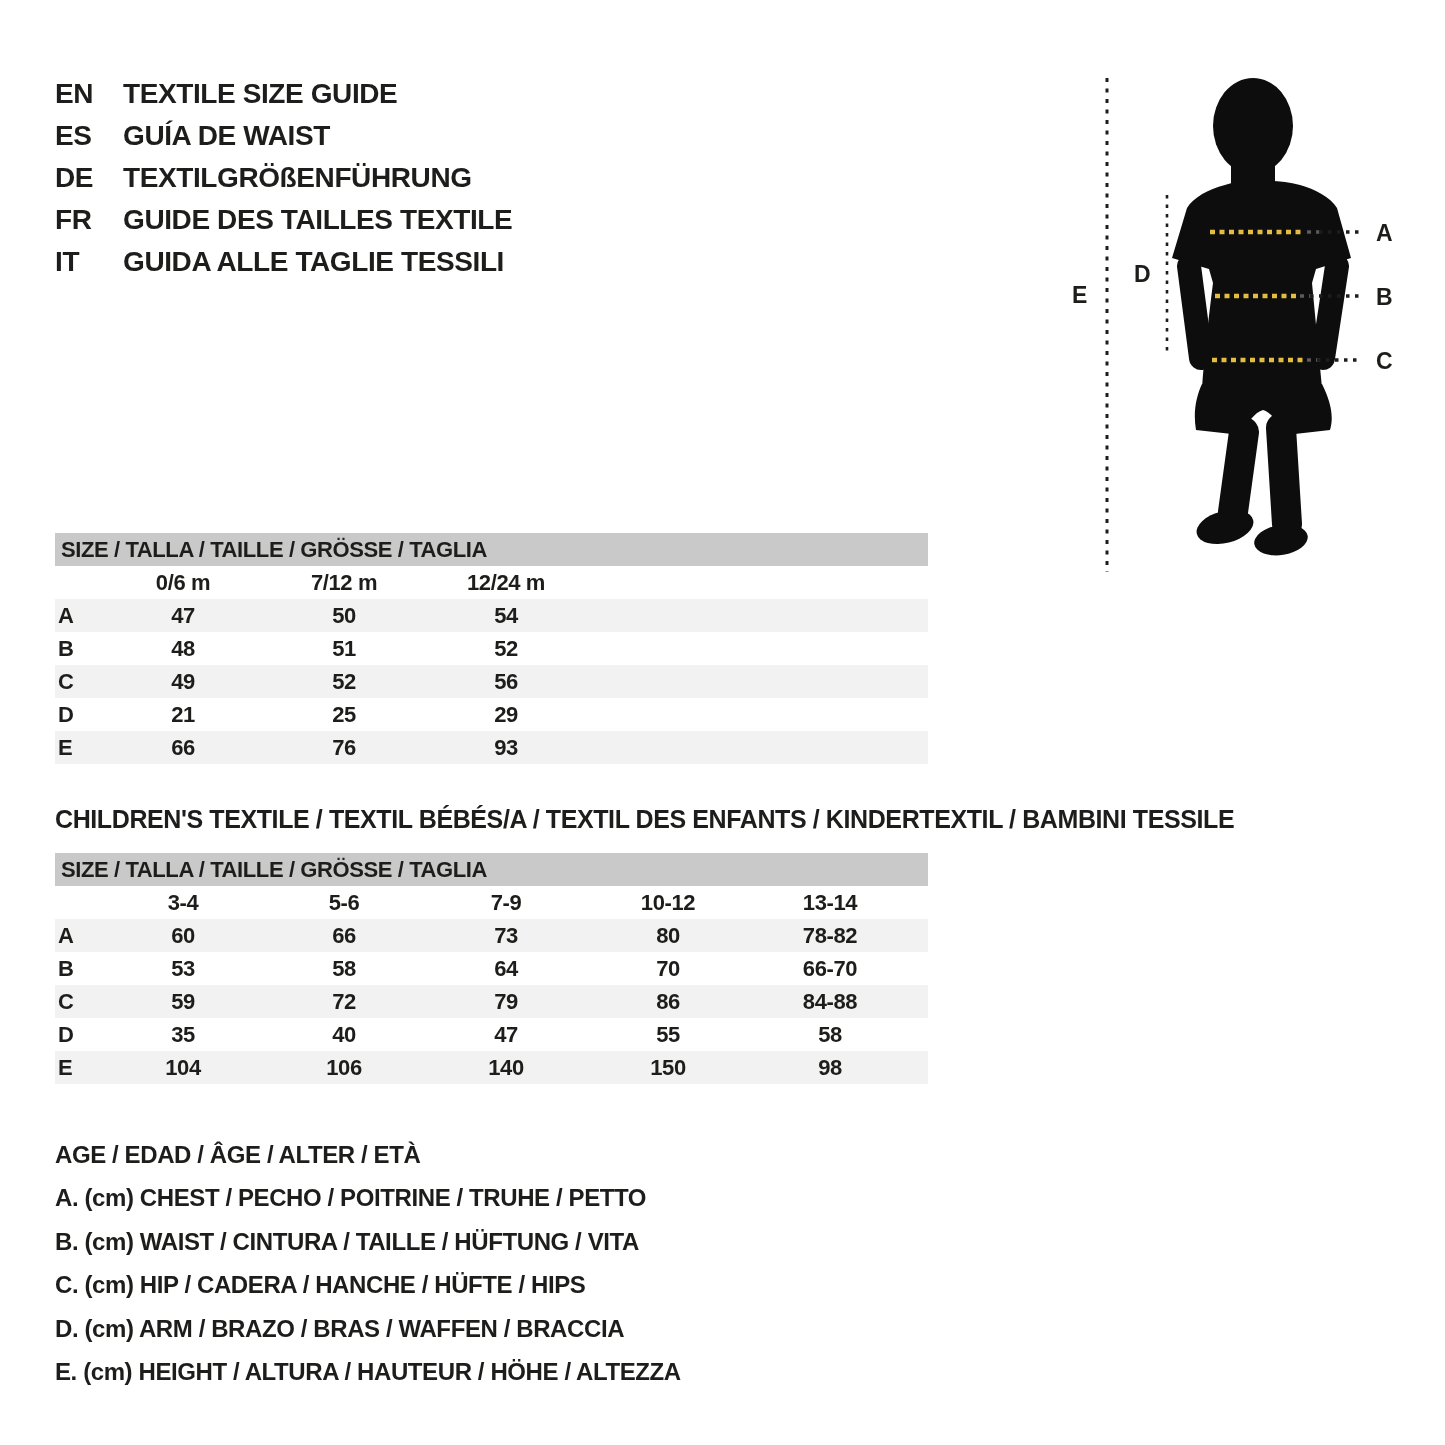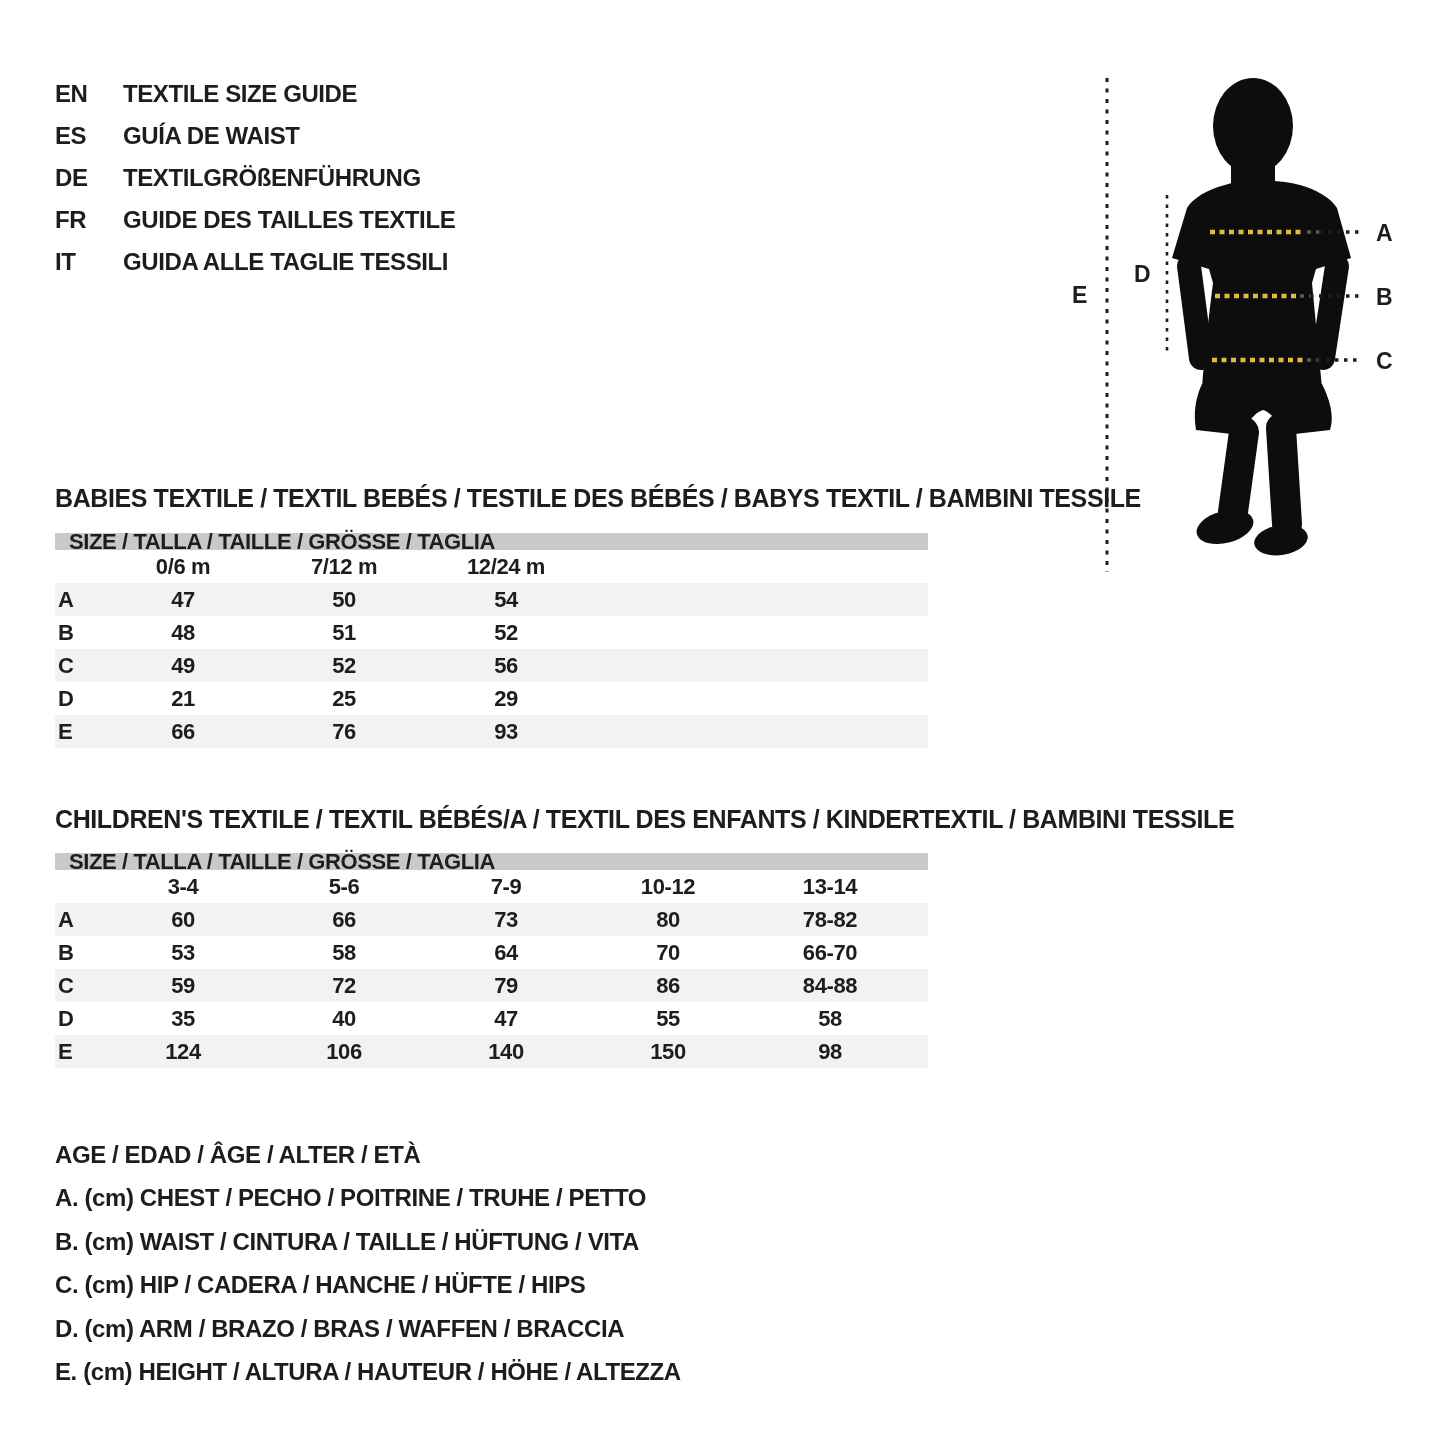--- a/index.html
+++ b/index.html
@@ -12,37 +12,37 @@
     --page-bg:#ffffff;
   }
   *{margin:0;padding:0;box-sizing:border-box;}
   html,body{background:#fff;}
   body{font-family:"Liberation Sans",sans-serif;color:var(--text-color);}
   .page{position:relative;width:1445px;height:1445px;background:var(--page-bg);overflow:hidden;
         font-weight:700;letter-spacing:-0.4px;}
 
   
   .lang-header{position:absolute;left:55px;top:73px;}
-  .lang-row{display:flex;height:42px;align-items:center;font-size:24px;}
+  .lang-row{display:flex;height:42px;align-items:center;font-size:28px;}
   .lang-code{width:68px;}
   .lang-title{white-space:nowrap;}
 
   
   .figure{position:absolute;left:1060px;top:60px;width:340px;height:540px;}
   .figure .sil{fill:var(--silhouette-color);}
   .figure .sil-stroke{stroke:var(--silhouette-color);stroke-linecap:round;}
   .figure .dotline{stroke:var(--text-color);fill:none;}
   .figure .yellowline{stroke:var(--dash-yellow);fill:none;}
   .figure .grayline{stroke:var(--dash-gray);fill:none;opacity:.55;}
   .figure text{font-family:"Liberation Sans",sans-serif;font-weight:700;font-size:23px;fill:var(--text-color);}
 
   
   .section-title{position:absolute;left:55px;font-size:25px;line-height:30px;white-space:nowrap;}
   .size-table{position:absolute;left:55px;width:873px;font-size:22px;}
-  .thead{height:17px;background:var(--header-bar-bg);display:flex;align-items:center;padding-left:14px;white-space:nowrap;}
+  .thead{height:33px;background:var(--header-bar-bg);display:flex;align-items:center;padding-left:6px;white-space:nowrap;}
   .size-row{display:flex;height:33px;align-items:center;}
   .size-row.striped{background:var(--stripe-bg);}
   .rlabel{width:48px;padding-left:3px;}
   .cell{width:162px;text-align:center;}
   .cell.first{width:160px;}
 
   
   .legend{position:absolute;left:55px;top:1133px;font-size:24px;}
   .legend-line{height:43.5px;display:flex;align-items:center;white-space:nowrap;}
 </style>
@@ -105,21 +105,20 @@
     <line class="grayline" x1="247" y1="300" x2="261" y2="300" stroke-width="3.5" stroke-dasharray="4 5"></line>
     <line class="dotline" x1="257" y1="300" x2="302" y2="300" stroke-width="3.5" stroke-dasharray="3.5 5.5"></line>
 
     <text x="316" y="181">A</text>
     <text x="316" y="245">B</text>
     <text x="316" y="309">C</text>
     <text x="74" y="222">D</text>
     <text x="12" y="243">E</text>
   </svg>
 
-  <div class="section-title" style="top:483px;">BABIES TEXTILE / TEXTIL BEBÉS / TESTILE DES BÉBÉS / BABYS TEXTIL / BAMBINI TESSILE</div>
 
   <div class="size-table" style="top:533px;">
     <div class="thead">SIZE / TALLA / TAILLE / GRÖSSE / TAGLIA</div>
     <div class="size-row">
       <span class="rlabel"></span>
       <span class="cell first">0/6 m</span>
       <span class="cell">7/12 m</span>
       <span class="cell">12/24 m</span>
     </div>
     <div class="size-row striped">
@@ -193,21 +192,21 @@
     <div class="size-row">
       <span class="rlabel">D</span>
       <span class="cell first">35</span>
       <span class="cell">40</span>
       <span class="cell">47</span>
       <span class="cell">55</span>
       <span class="cell">58</span>
     </div>
     <div class="size-row striped">
       <span class="rlabel">E</span>
-      <span class="cell first">124</span>
+      <span class="cell first">104</span>
       <span class="cell">106</span>
       <span class="cell">140</span>
       <span class="cell">150</span>
       <span class="cell">98</span>
     </div>
   </div>
 
   <div class="legend">
     <div class="legend-line">AGE / EDAD / ÂGE / ALTER / ETÀ</div>
     <div class="legend-line">A. (cm) CHEST / PECHO / POITRINE / TRUHE / PETTO</div>

